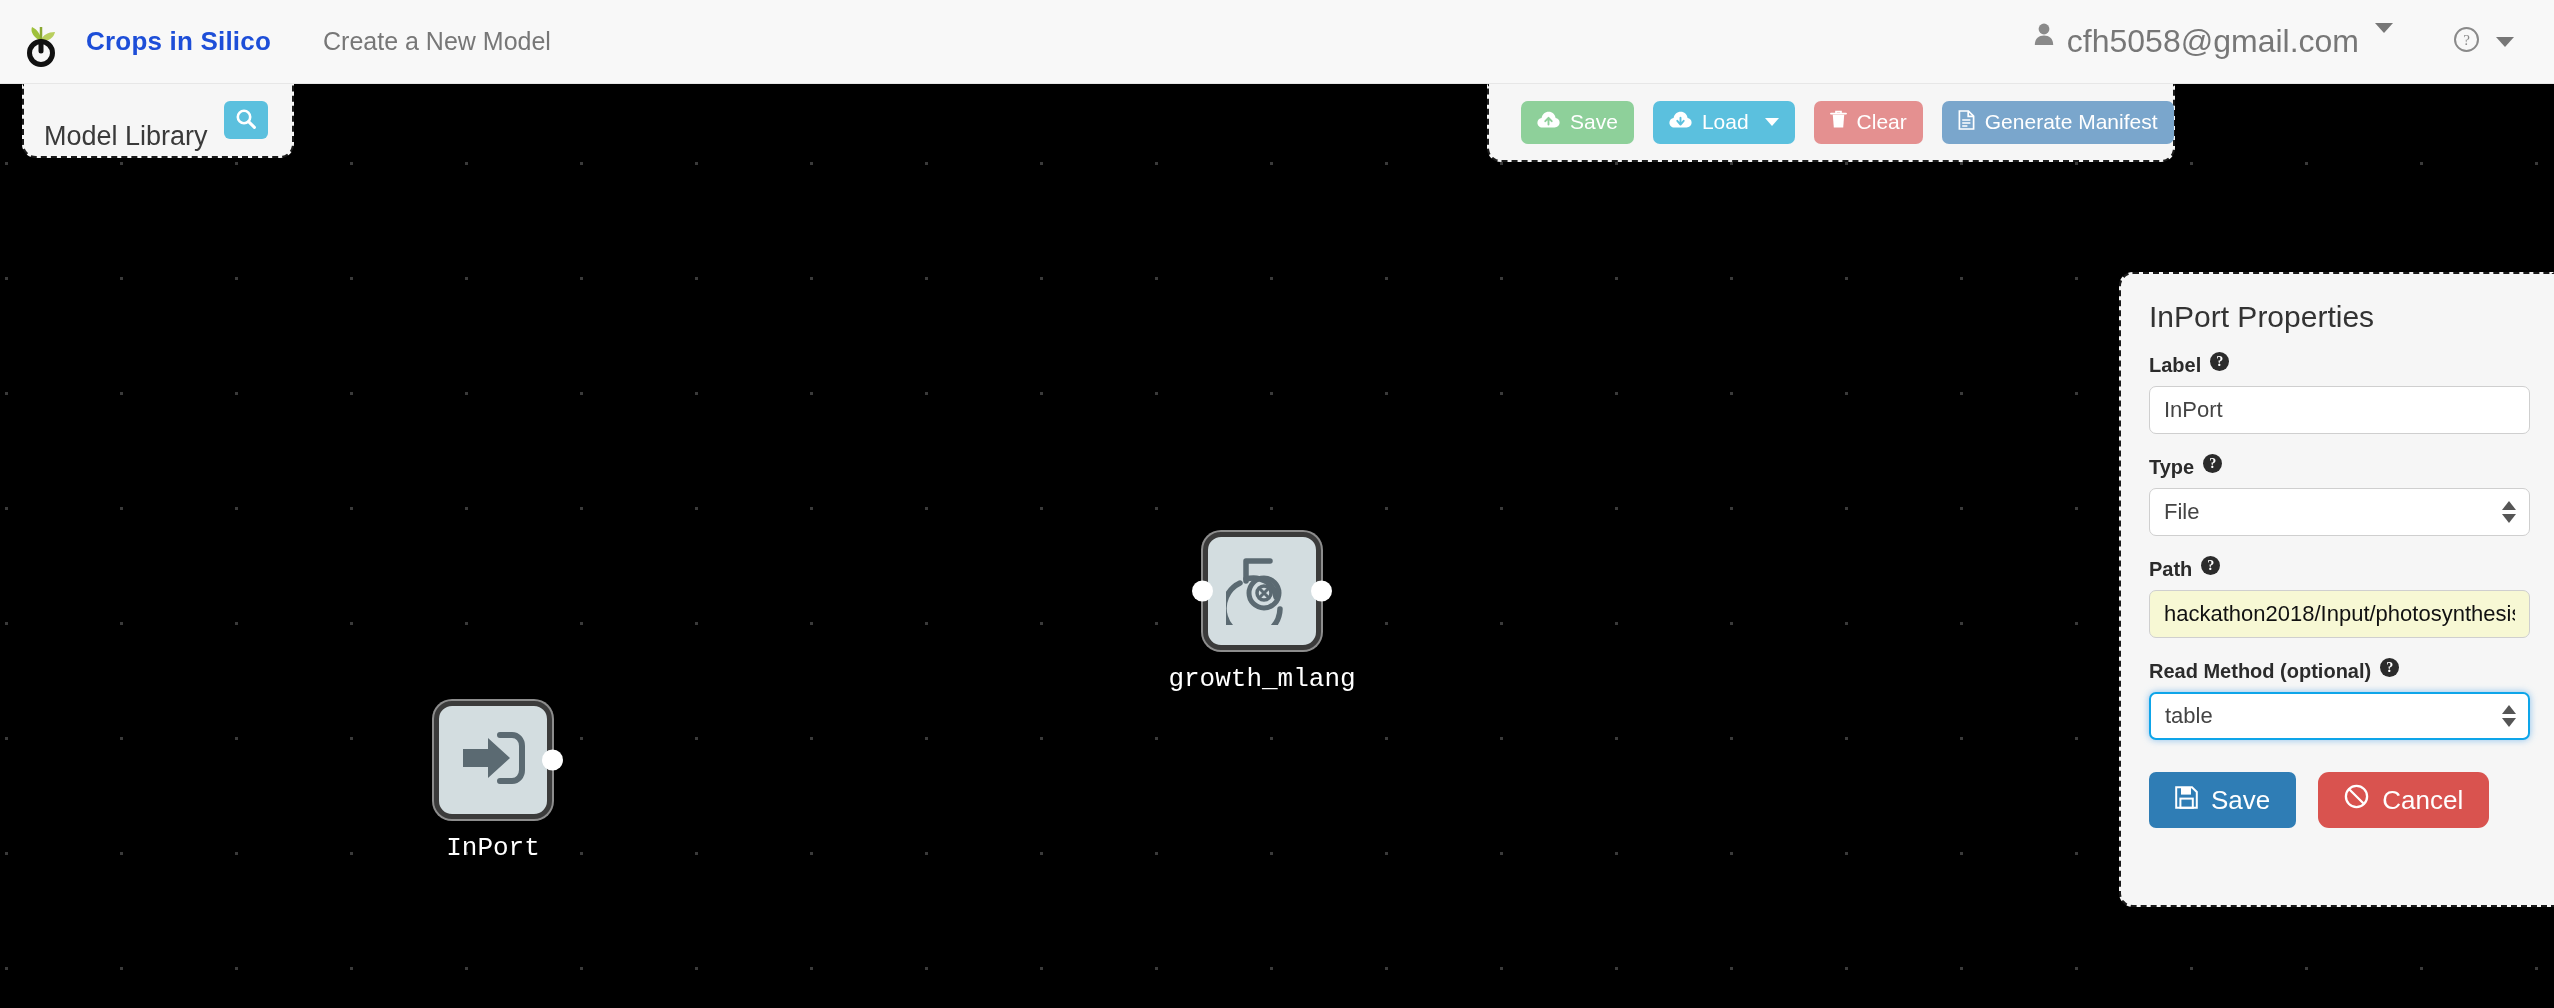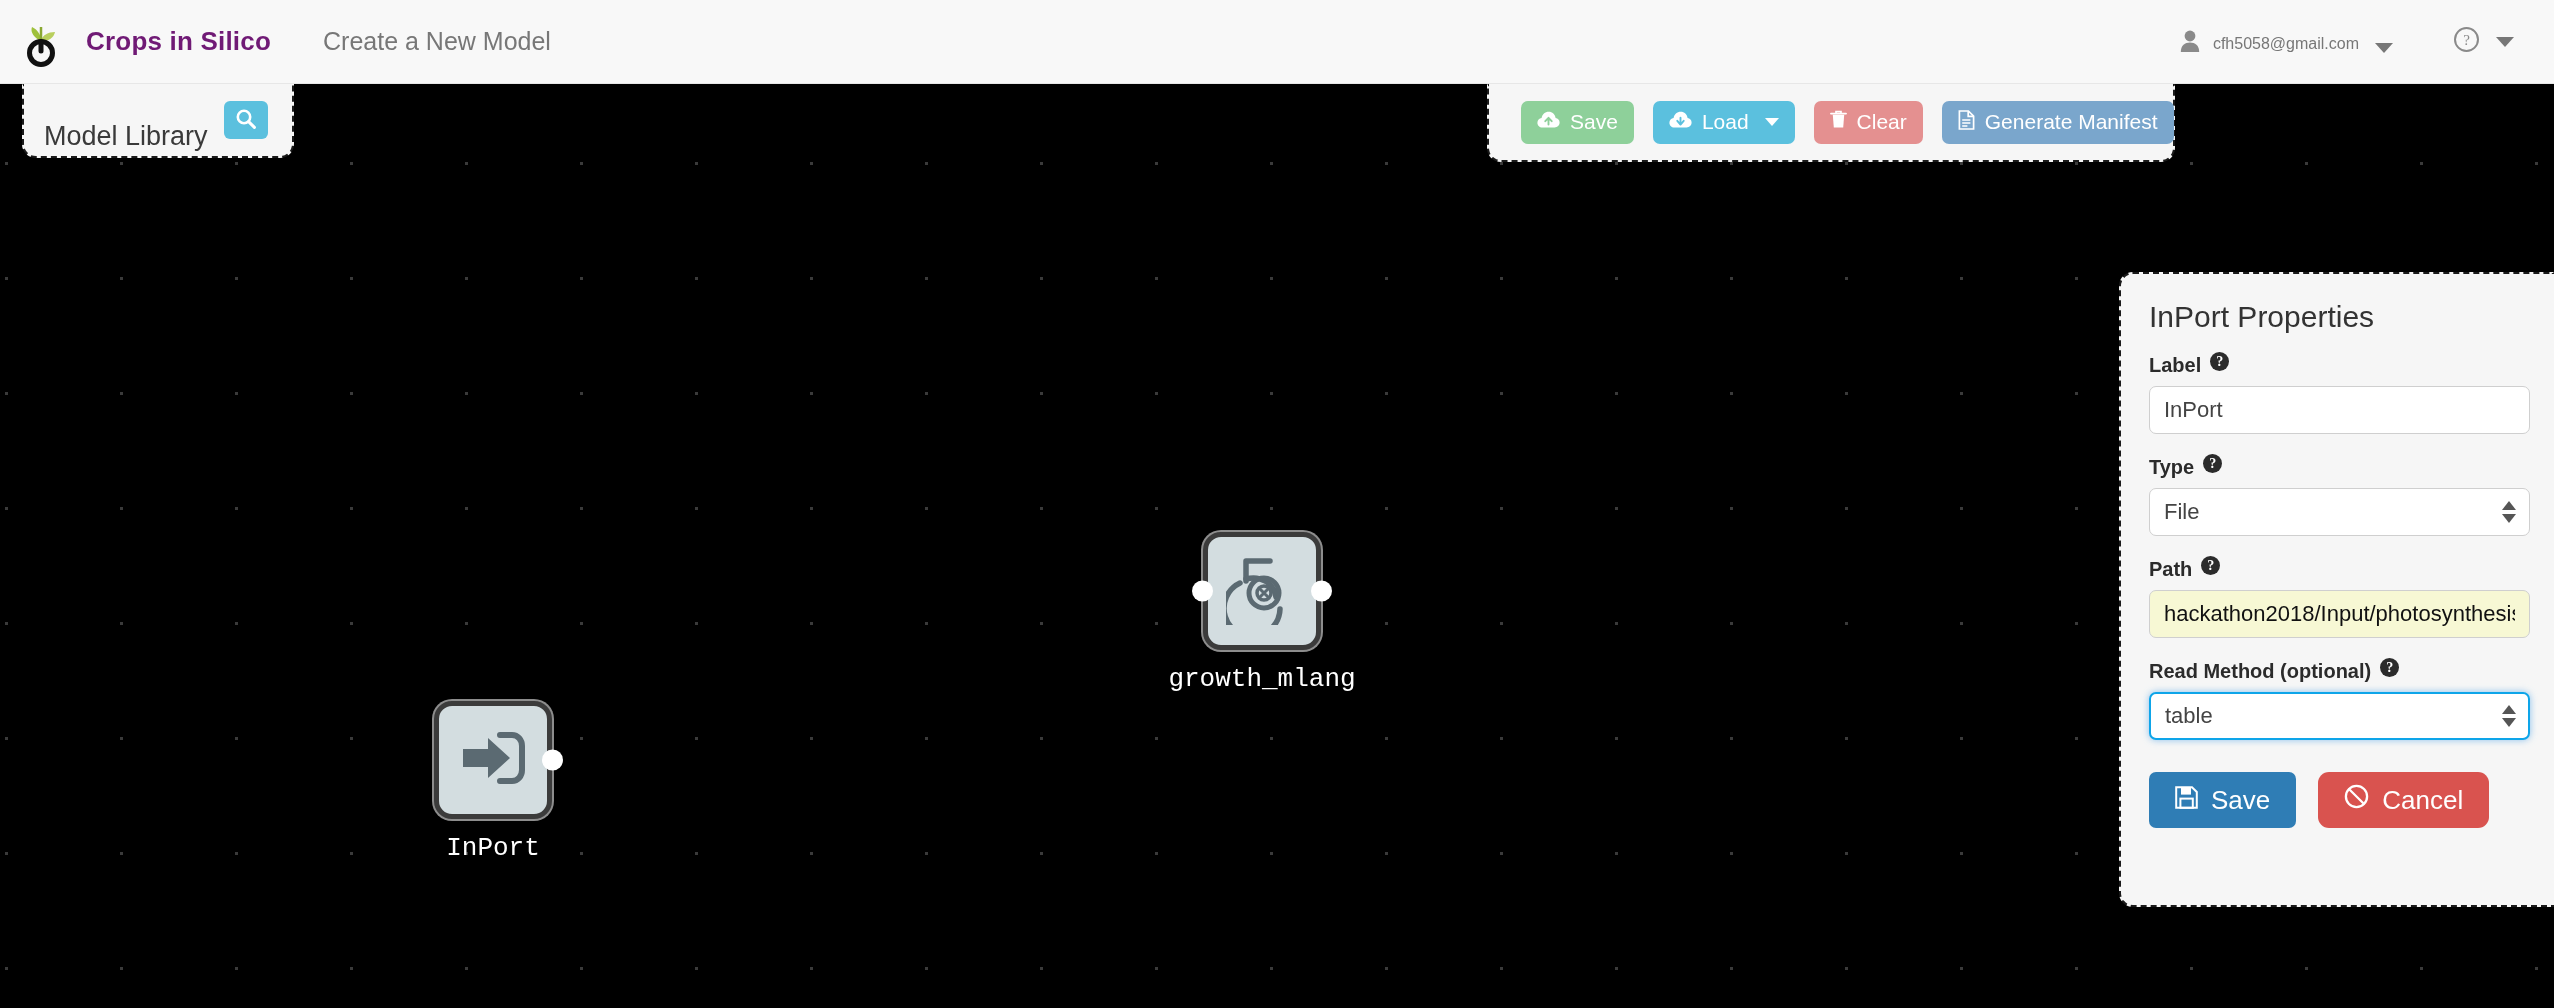--- a/index.html
+++ b/index.html
@@ -41,21 +41,21 @@
   .brand-logo {
     width: 46px;
     height: 50px;
     position: relative;
     flex: 0 0 auto;
   }
 
   .brand-name {
     font-size: 26px;
     font-weight: bold;
-    color: #701a75;
+    color: #1d4ed8;
     margin-left: 22px;
     letter-spacing: 0.2px;
     white-space: nowrap;
   }
 
   .nav-link {
     font-size: 25px;
     color: #777777;
     margin-left: 52px;
     white-space: nowrap;
@@ -64,23 +64,23 @@
 
   .nav-right {
     margin-left: auto;
     display: flex;
     align-items: center;
     margin-right: 40px;
   }
 
   .nav-user {
     display: flex;
-    align-items: flex-end;
+    align-items: flex-start;
     color: #777777;
-    font-size: 16px;
+    font-size: 32px;
     cursor: pointer;
     white-space: nowrap;
   }
 
   .nav-user .user-icon {
     margin-right: 13px;
     display: flex;
     align-items: center;
   }
 

